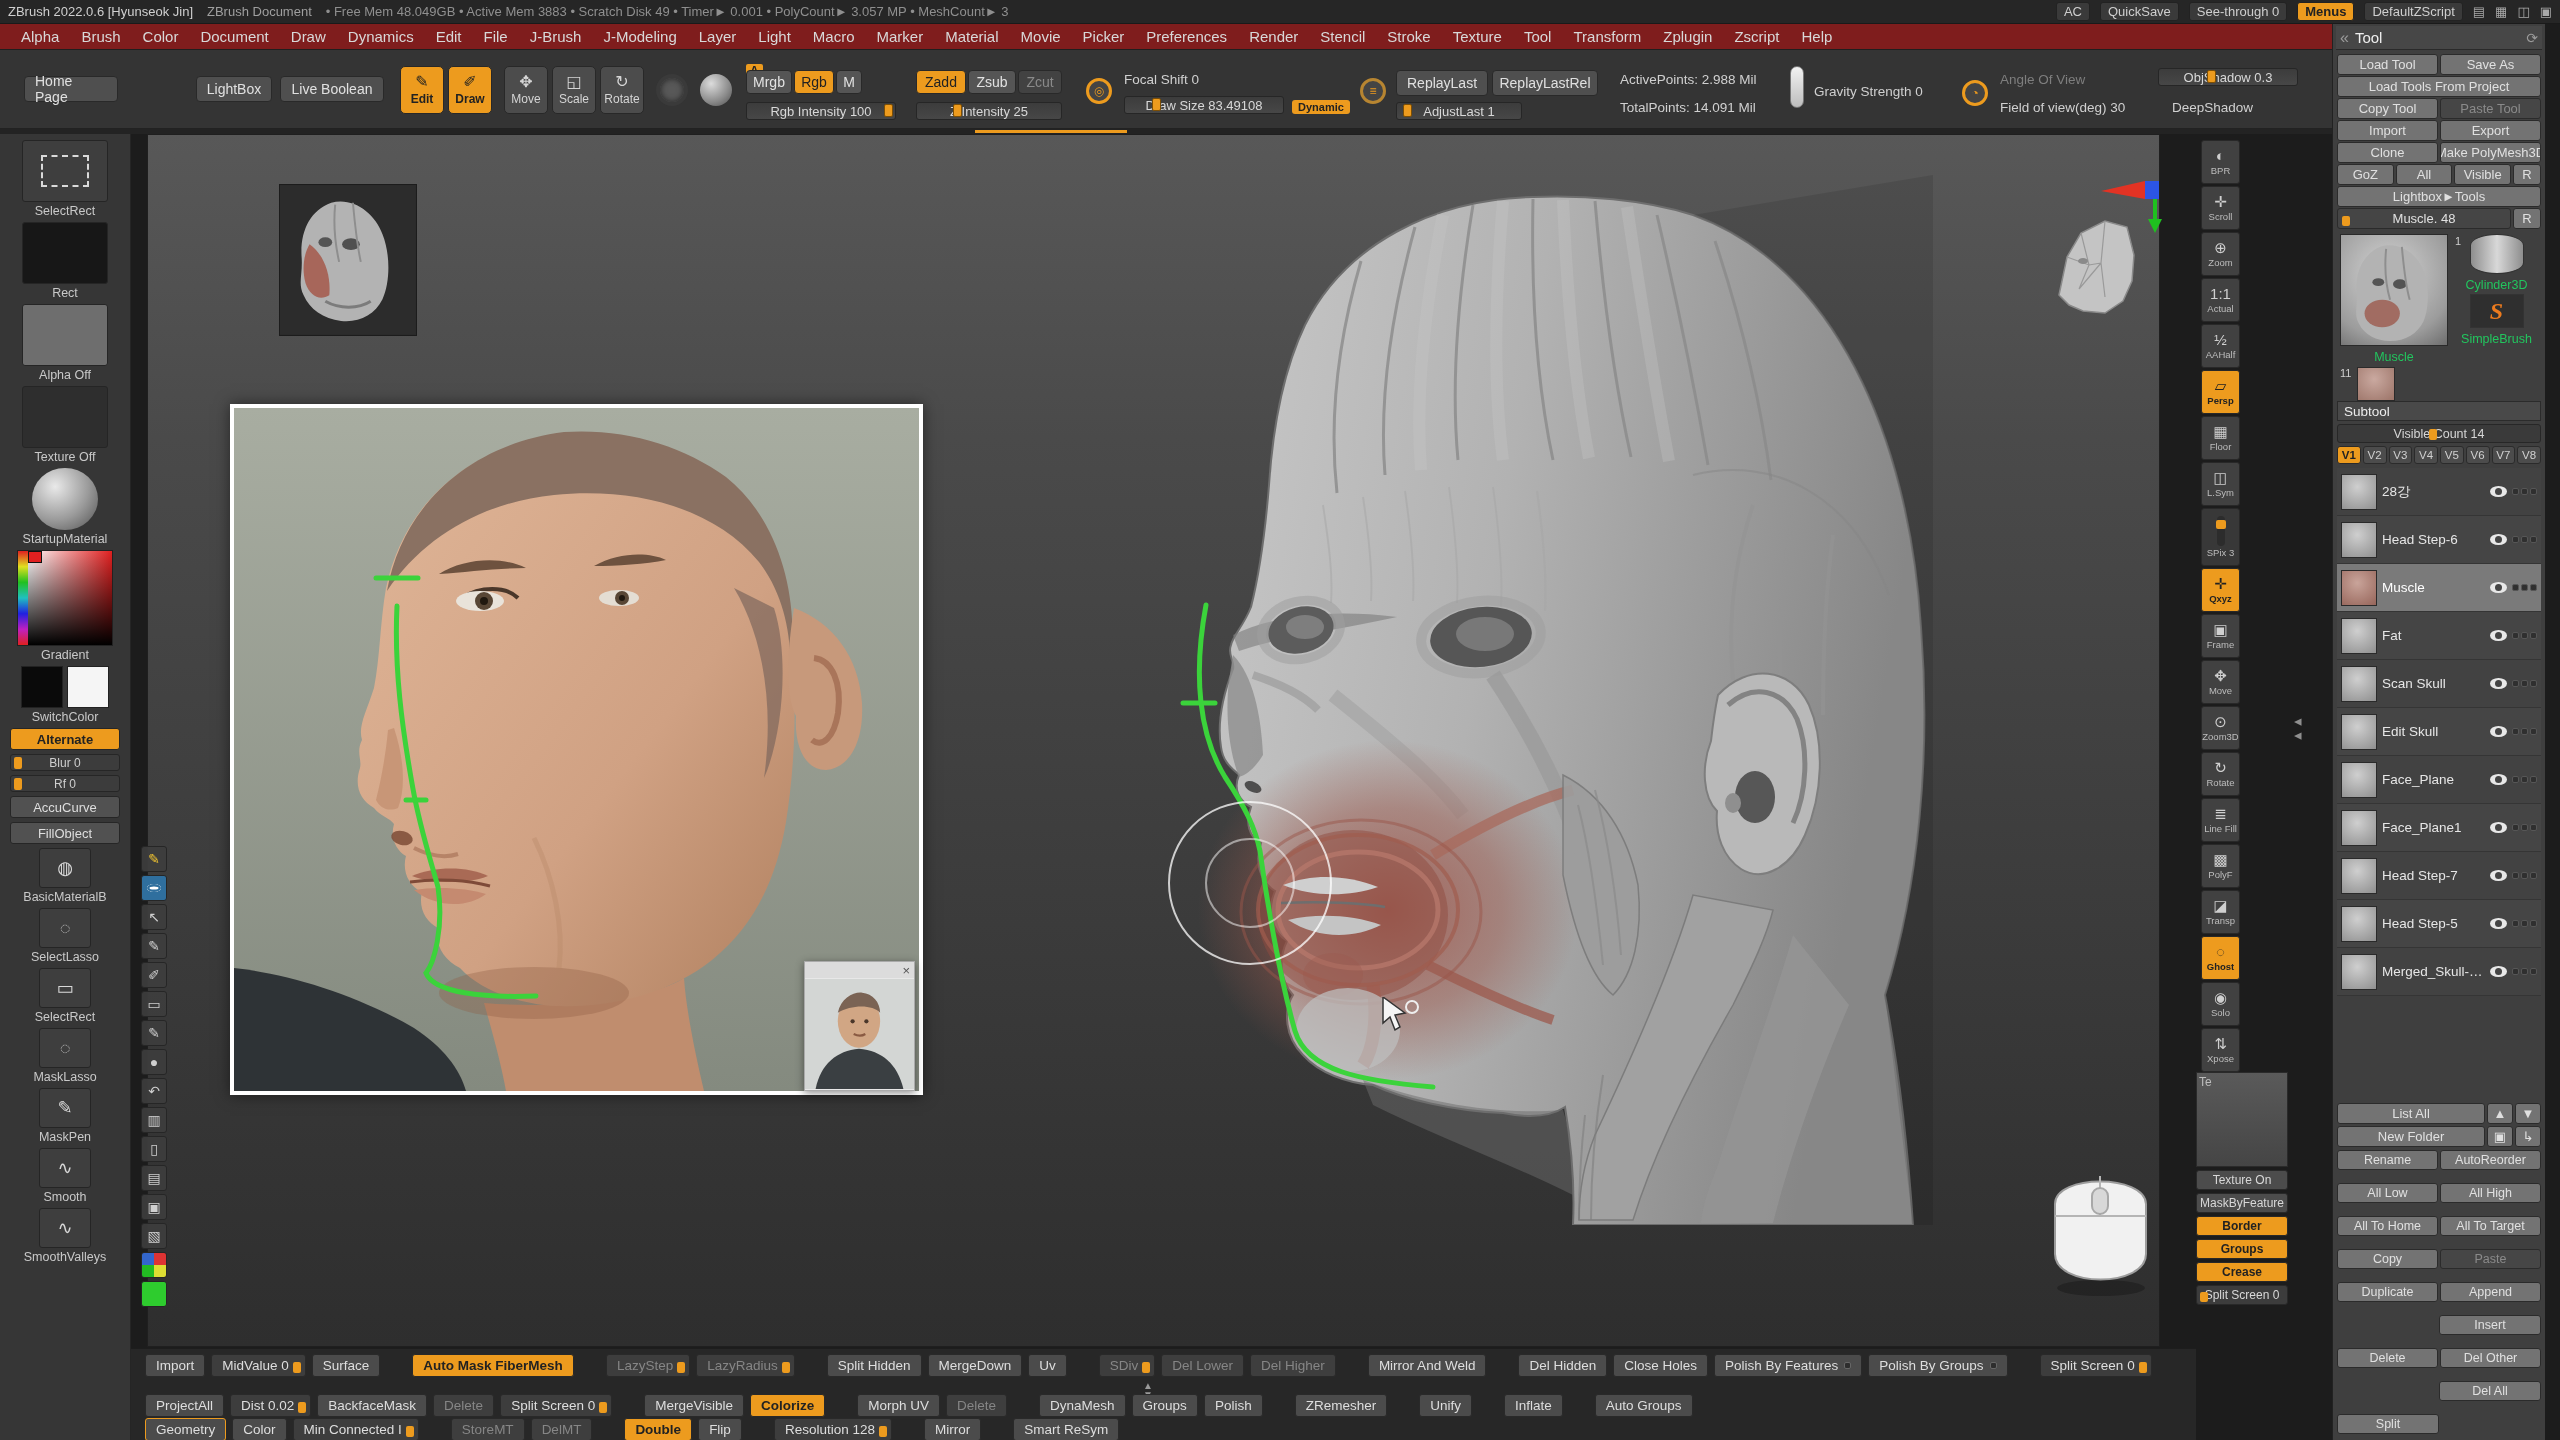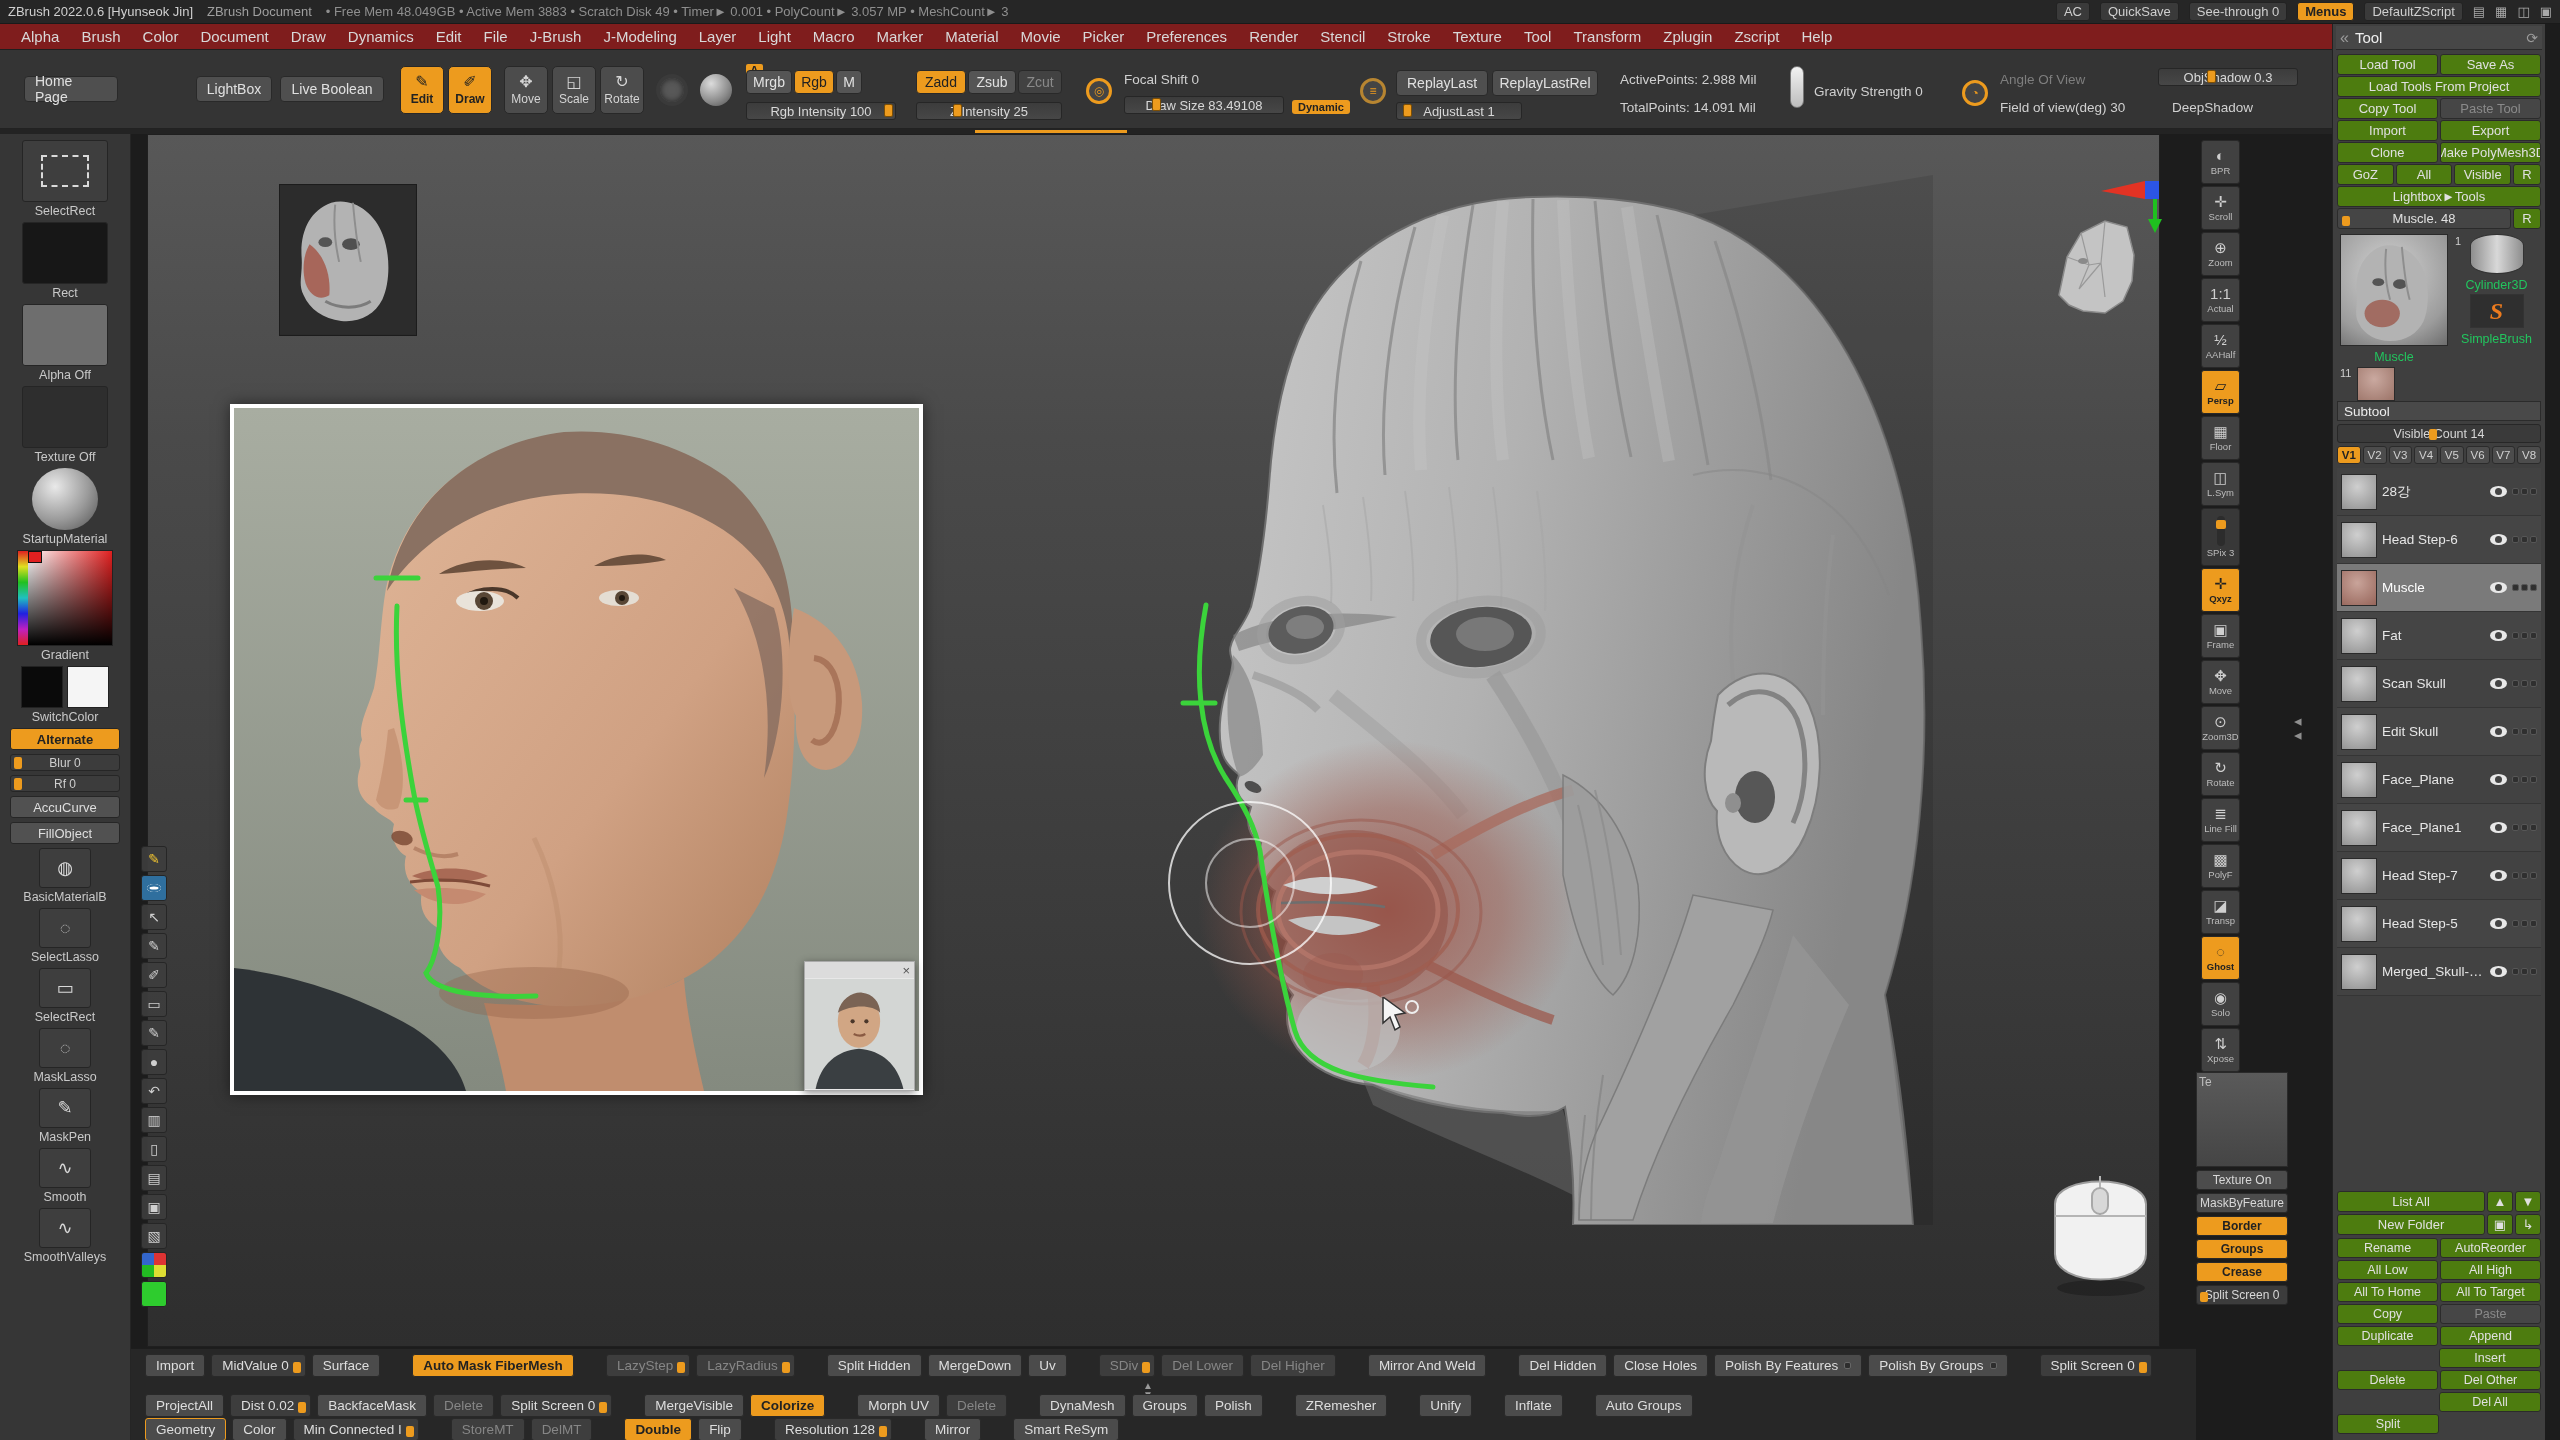--- a/index.html
+++ b/index.html
@@ -123,21 +123,21 @@
   .mp-btn.slider{background:#3c3c3c;position:relative}
   .mp-btn.slider::after{content:"";position:absolute;left:3px;bottom:2px;width:8px;height:10px;background:#ed9b1e;border-radius:2px}
   
   #tool-panel{position:absolute;left:2332px;top:24px;width:213px;height:1416px;background:#3f3f3f;border-left:1px solid #222;
     display:flex;flex-direction:column;padding:2px 3px}
   #tp-header{height:24px;display:flex;align-items:center;gap:6px;padding:0 4px;background:#474747;border-bottom:1px solid #2a2a2a;margin-bottom:3px}
   #tp-header .chev{color:#9a9a9a}
   #tp-header .ttl{font-size:15px;color:#eee}
   #tp-header .circ{margin-left:auto;color:#9a9a9a;font-size:14px}
   .seg{display:flex;gap:2px;margin:1px 1px}
-  .pbtn{flex:1;height:21px;background:#4d7c0f;border:1px solid #2b2b2b;border-radius:3px;color:#e0e0e0;font-size:13px;
+  .pbtn{flex:1;height:21px;background:#737373;border:1px solid #2b2b2b;border-radius:3px;color:#e0e0e0;font-size:13px;
     display:flex;align-items:center;justify-content:center;white-space:nowrap;overflow:hidden;position:relative}
   .pbtn.disabled{color:#8a8a8a;background:#464646}
   .pbtn.narrow{flex:0 0 28px}
   .pbtn.slider{background:#454545}
   .pbtn.slider::after{content:"";position:absolute;left:4px;bottom:2px;width:8px;height:10px;background:#ed9b1e;border-radius:2px}
   #tp-thumbs{display:grid;grid-template-columns:112px 1fr;gap:3px;margin:4px 2px;height:160px}
   #big-thumb{width:108px;height:112px;background:radial-gradient(circle at 45% 35%,#d4d4d4,#9c9c9c 70%,#6d6d6d);border:1px solid #2a2a2a;position:relative}
   #big-thumb svg{width:100%;height:100%}
   .tp-badge{position:absolute;right:-14px;top:0;color:#cfcfcf;font-size:11px}
   .tp-cap{font-size:12.5px;color:#22c55e;text-align:center;margin-top:2px}
@@ -162,21 +162,21 @@
   .st-thumb{flex:0 0 36px;height:36px;background:radial-gradient(circle at 45% 35%,#cfcfcf,#8f8f8f);border:1px solid #2a2a2a}
   .st-thumb.red{background:radial-gradient(circle at 45% 35%,#c9a49a,#96655a)}
   .st-name{flex:1;font-size:13.5px;color:#e6e6e6;white-space:nowrap;overflow:hidden;text-overflow:ellipsis}
   .st-row.sel .st-name{color:#fff}
   .st-eye{flex:0 0 17px;height:11px;border-radius:50%;background:#e8e8e8;position:relative}
   .st-eye::after{content:"";position:absolute;left:5px;top:2px;width:7px;height:7px;border-radius:50%;background:#444}
   .st-dots{display:flex;gap:2px}
   .st-dots span{width:7px;height:7px;background:#2f2f2f;border:1px solid #565656;border-radius:2px}
   #st-spacer{flex:1}
   .tp-iconbtn{flex:0 0 26px}
-  #tp-actions{display:flex;flex-direction:column;gap:2px;margin:2px 1px 4px}
+  #tp-actions{display:flex;flex-direction:column;gap:13px;margin:2px 1px 4px}
   .act-row{display:flex;gap:2px}
   .act-row .pbtn{height:20px;font-size:12.5px}
   .act-spacer{flex:1}
   
   #bottom{position:absolute;left:131px;top:1348px;width:2065px;height:92px;background:#272727;border-top:1px solid #1d1d1d}
   .brow{position:absolute;left:14px;display:flex;gap:6px;align-items:center}
   .bbtn{height:23px;background:#4b4b4b;border:1px solid #292929;border-radius:3px;color:#dedede;font-size:13.5px;
     padding:0 10px;display:flex;align-items:center;white-space:nowrap;position:relative}
   .bbtn.on{background:#ed9b1e;color:#222;font-weight:bold}
   .bbtn.on-outline{border:1px solid #ed9b1e}

